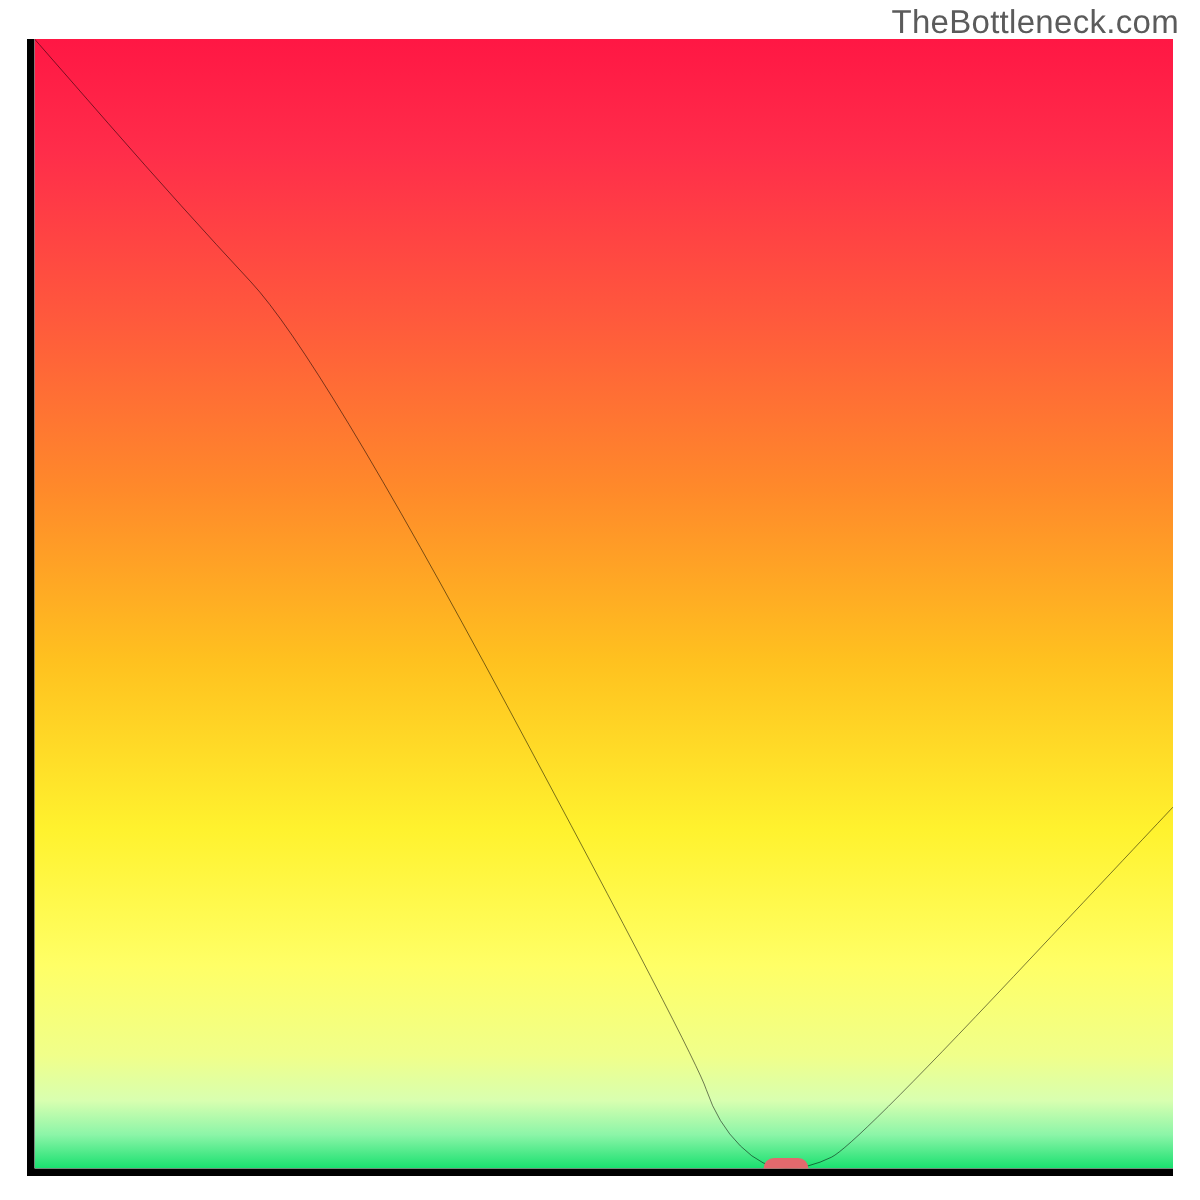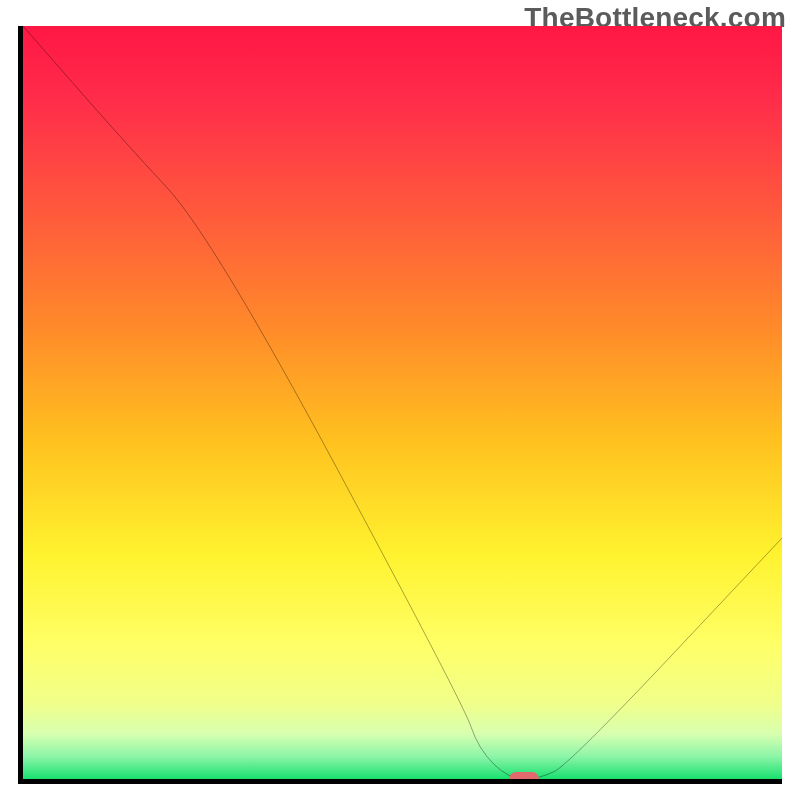--- a/index.html
+++ b/index.html
@@ -8,22 +8,22 @@
     width: 800px;
     height: 800px;
     background: #ffffff;
     font-family: Arial, Helvetica, sans-serif;
     position: relative;
   }
   .watermark {
     position: absolute;
     top: 2px;
     right: 14px;
-    font-size: 28px;
-    font-weight: 700;
+    font-size: 22px;
+    font-weight: 400;
     color: #5b5b5b;
     letter-spacing: 0.2px;
   }
   .plot-area {
     position: absolute;
     left: 18px;
     top: 26px;
     width: 764px;
     height: 758px;
     border-left: 5px solid #000;

